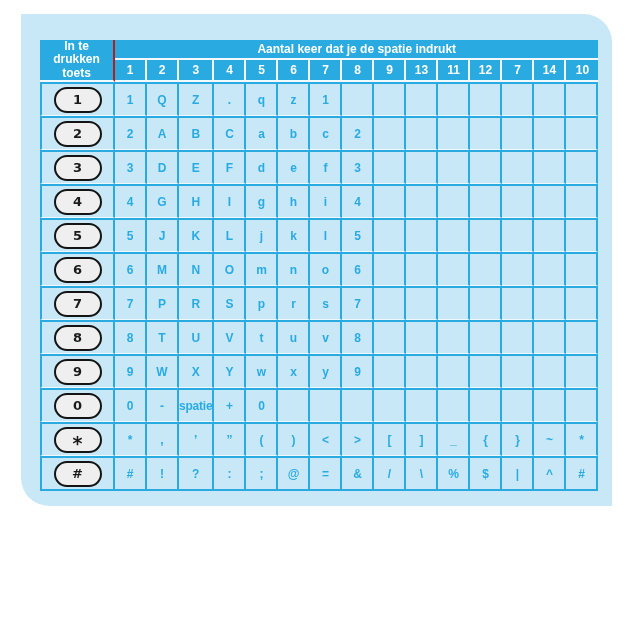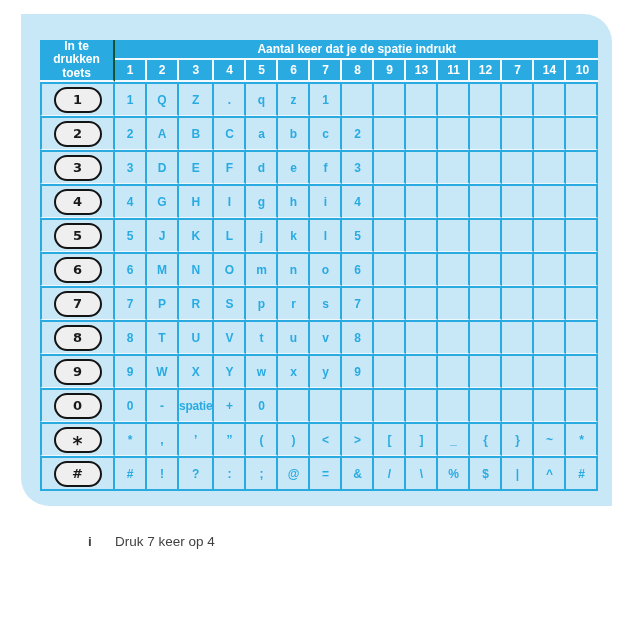--- a/index.html
+++ b/index.html
@@ -21,21 +21,21 @@
   col.keycol { width:75px; }
   col.c { width:32px; }
 
   
   th {
     background:#29abe2; color:#ffffff; font-weight:bold; text-align:center;
     padding:0; margin:0;
   }
   th.keyhead {
     font-size:12px; line-height:1.12;
-    border-right:2px solid #14532d; border-bottom:2px solid #f2fafe;
+    border-right:2px solid #b91c1c; border-bottom:2px solid #f2fafe;
   }
   th.mainhead { height:18px; font-size:12px; border-bottom:2px solid #f2fafe; }
   th.count {
     height:20px; font-size:12px;
     border-right:2px solid #f2fafe; border-bottom:2px solid #f2fafe;
   }
   th.count:last-child { border-right:none; }
 
   
   tbody td {
@@ -375,15 +375,14 @@
           <td>|</td>
           <td>^</td>
           <td>#</td>
         </tr>
       </tbody>
   </table>
 </div>
 
 <div class="example">
   <div id="steps">
-      <div class="step"><span class="letter">i</span><span>Druk 7 keer op 4</span></div>
     </div>
 </div>
 
 </body></html>

